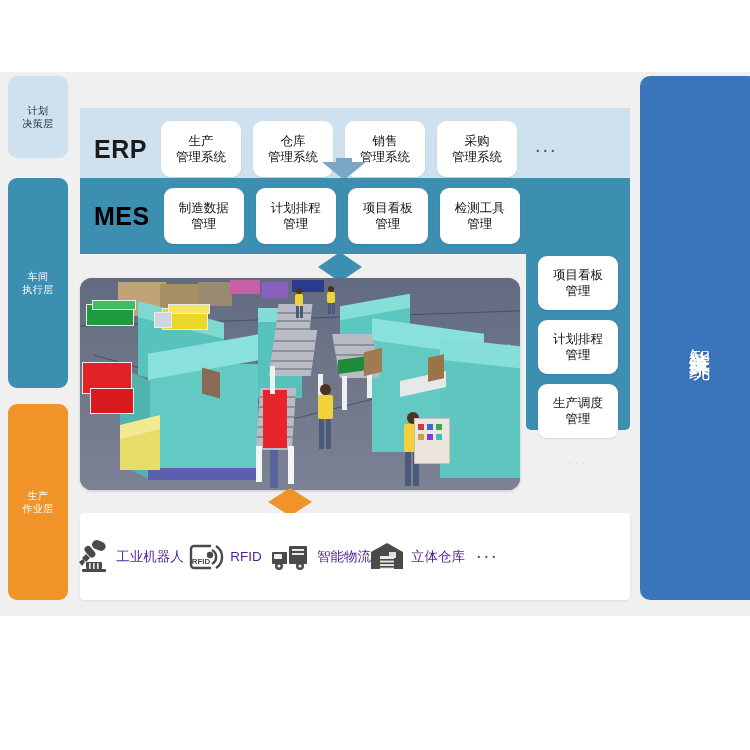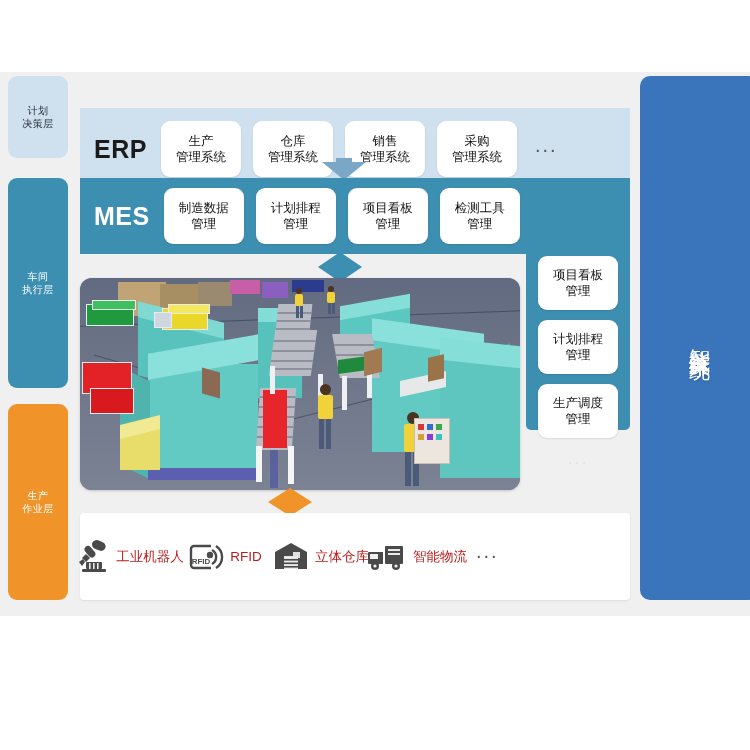--- a/index.html
+++ b/index.html
@@ -67,21 +67,21 @@
   }
 
   
   .mes-band {
     position: absolute; left: 80px; top: 178px;
     width: 550px; height: 76px;
     background: #3d8fb2;
     display: flex; align-items: center;
     padding-left: 14px;
   }
-  .mes-band .band-title { color:#ffffff; }
+  .mes-band .band-title { color:#000000; }
 
   
   .mes-side {
     position: absolute; left: 526px; top: 178px;
     width: 104px; height: 252px;
     background: #3d8fb2;
     border-bottom-left-radius: 5px; border-bottom-right-radius: 5px;
   }
   .mes-side .chip {
     position: relative; margin: 0 auto 10px auto; width: 80px; height: 54px;
@@ -142,21 +142,21 @@
     display: flex; align-items: center;
     box-shadow: 0 1px 2px rgba(0,0,0,.08);
   }
   .device {
     flex: none; width: 96px;
     display: flex; flex-direction: row;
     align-items: center; justify-content: center;
     gap: 4px;
   }
   .device .ico { height: 40px; display:flex; align-items:center; justify-content:center; }
-  .device .lbl { font-size: 13.5px; color: #b91c1c; white-space: nowrap; }
+  .device .lbl { font-size: 13.5px; color: #4c1d95; white-space: nowrap; }
   .bottom-ellipsis {
     font-size: 20px; color: #555; letter-spacing: 2px;
     margin-left: 12px; padding-bottom: 10px;
   }
 
   
   .right-panel {
     position: absolute; left: 640px; top: 76px;
     width: 118px; height: 524px;
     background: #3a75bb;
@@ -451,53 +451,53 @@
           </g>
           <circle cx="24" cy="17" r="3.2" fill="#4a4a4a"></circle>
           <text x="15" y="26" font-size="8" font-family="Liberation Sans, sans-serif" font-weight="bold" fill="#4a4a4a" text-anchor="middle">RFID</text>
         </svg>
       </div>
       <div class="lbl">RFID</div>
     </div>
 
     <div class="device">
       <div class="ico">
-        <svg width="40" height="38" viewBox="0 0 40 38">
-          <g fill="#4a4a4a">
-            <path d="M20 5 L36 14 V31 H4 V14 Z"></path>
-            <rect x="22" y="14" width="7" height="6" fill="#e0e0e0"></rect>
-            <rect x="13" y="18" width="14" height="13" fill="#e9e9e9"></rect>
-            <rect x="13" y="21" width="14" height="1.6" fill="#4a4a4a"></rect>
-            <rect x="13" y="24.5" width="14" height="1.6" fill="#4a4a4a"></rect>
-            <rect x="13" y="28" width="14" height="1.6" fill="#4a4a4a"></rect>
-          </g>
-        </svg>
-      </div>
-      <div class="lbl">立体仓库</div>
-    </div>
-
-    <div class="device">
-      <div class="ico">
         <svg width="44" height="38" viewBox="0 0 44 38">
           <g fill="#4a4a4a">
             <rect x="20" y="8" width="18" height="18" rx="1"></rect>
             <rect x="23" y="11" width="12" height="2" fill="#e9e9e9"></rect>
             <rect x="23" y="15" width="12" height="2" fill="#e9e9e9"></rect>
             <path d="M4 14 h14 v12 H4 a1 1 0 0 1 -1 -1 V15 a1 1 0 0 1 1 -1 Z"></path>
             <rect x="5" y="16" width="8" height="5" fill="#f0f0f0"></rect>
             <circle cx="10" cy="28" r="4"></circle>
             <circle cx="31" cy="28" r="4"></circle>
             <circle cx="10" cy="28" r="1.6" fill="#f0f0f0"></circle>
             <circle cx="31" cy="28" r="1.6" fill="#f0f0f0"></circle>
           </g>
         </svg>
       </div>
       <div class="lbl">智能物流</div>
     </div>
 
+    <div class="device">
+      <div class="ico">
+        <svg width="40" height="38" viewBox="0 0 40 38">
+          <g fill="#4a4a4a">
+            <path d="M20 5 L36 14 V31 H4 V14 Z"></path>
+            <rect x="22" y="14" width="7" height="6" fill="#e0e0e0"></rect>
+            <rect x="13" y="18" width="14" height="13" fill="#e9e9e9"></rect>
+            <rect x="13" y="21" width="14" height="1.6" fill="#4a4a4a"></rect>
+            <rect x="13" y="24.5" width="14" height="1.6" fill="#4a4a4a"></rect>
+            <rect x="13" y="28" width="14" height="1.6" fill="#4a4a4a"></rect>
+          </g>
+        </svg>
+      </div>
+      <div class="lbl">立体仓库</div>
+    </div>
+
 
     <div class="bottom-ellipsis">...</div>
   </div>
 
   <div class="right-panel">
     <div class="vtext">智能统计系统</div>
   </div>
 
 </div>
 

